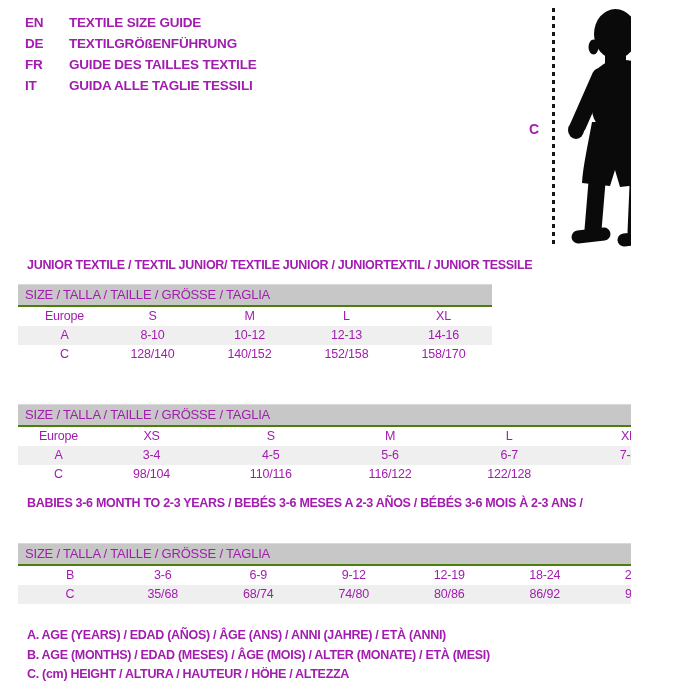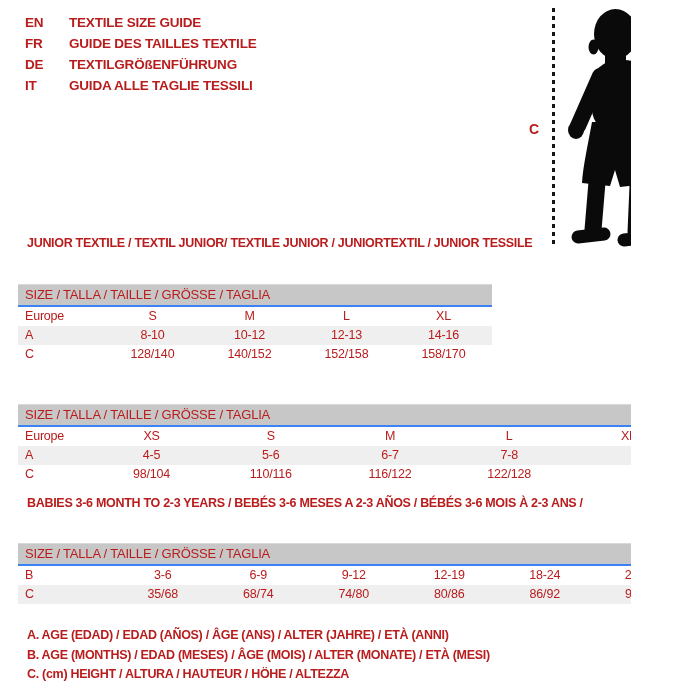--- a/index.html
+++ b/index.html
@@ -1,67 +1,67 @@
 <!DOCTYPE html>
 <html><head>
 <meta charset="utf-8">
 <style>
   html,body{margin:0;padding:0;background:#ffffff;}
   .page{
     position:relative;width:631px;height:700px;background:#ffffff;
-    font-family:"Liberation Sans",sans-serif;color:#b91c1c;overflow:hidden;
+    font-family:"Liberation Sans",sans-serif;color:#a21caf;overflow:hidden;
   }
   
   .lang-block{position:absolute;left:25px;top:12px;}
   .lang-row{display:flex;line-height:21px;font-weight:700;font-size:13.5px;letter-spacing:-0.2px;}
   .lang-code{width:44px;flex:0 0 44px;}
   
   .dash-line{
     position:absolute;left:552px;top:8px;width:3px;height:240px;
     background-image:repeating-linear-gradient(to bottom,#161616 0 4px,transparent 4px 8px);
   }
   .c-label{position:absolute;left:529px;top:121px;font-weight:700;font-size:14px;}
   .baby-svg{position:absolute;left:562px;top:4px;}
   
   .sec-title{position:absolute;left:27px;font-weight:700;font-size:12.5px;letter-spacing:-0.3px;line-height:17px;white-space:nowrap;}
   .sec-title .sub{font-size:9px;position:relative;top:2.5px;}
   
   .size-table{position:absolute;left:18px;font-size:12.5px;letter-spacing:-0.2px;}
   .thead{
     background:#c7c7c7;height:20px;line-height:20px;padding-left:7px;
-    border-top:1px solid #d9d9d9;border-bottom:2px solid #3b82f6;
+    border-top:1px solid #d9d9d9;border-bottom:2px solid #4d7c0f;
     font-size:13px;white-space:nowrap;
   }
   .trow{display:grid;height:19px;line-height:19px;align-items:center;}
   .trow.alt{background:#efefef;}
   .cell{text-align:center;}
-  .cell.lbl{text-align:left;padding-left:7px;}
+  .cell.lbl{text-align:center;padding-left:7px;}
   .t0{width:474px;} .t0 .trow{grid-template-columns:86px repeat(4,1fr);}
   .t1{width:670px;} .t1 .trow{grid-template-columns:74px repeat(5,1fr);}
   .t2{width:670px;} .t2 .trow{grid-template-columns:97px repeat(6,1fr);}
   
   .notes{position:absolute;left:27px;top:626px;font-weight:700;font-size:12.5px;letter-spacing:-0.3px;line-height:19.5px;white-space:nowrap;}
 </style>
 </head>
 <body>
 
 <div class="page">
 
   <div class="lang-block" id="lang-block">
       <div class="lang-row">
         <span class="lang-code">EN</span>
         <span>TEXTILE SIZE GUIDE</span>
       </div>
       <div class="lang-row">
+        <span class="lang-code">DE</span>
+        <span>TEXTILGRÖßENFÜHRUNG</span>
+      </div>
+      <div class="lang-row">
         <span class="lang-code">FR</span>
         <span>GUIDE DES TAILLES TEXTILE</span>
-      </div>
-      <div class="lang-row">
-        <span class="lang-code">DE</span>
-        <span>TEXTILGRÖßENFÜHRUNG</span>
       </div>
       <div class="lang-row">
         <span class="lang-code">IT</span>
         <span>GUIDA ALLE TAGLIE TESSILI</span>
       </div>
     </div>
 
   <div class="dash-line"></div>
   <div class="c-label">C</div>
 
@@ -85,21 +85,21 @@
       <path d="M30,118 C25,145 21,163 20,179 L48,182 L53,166 L58,183 L99,178 C97,158 95,138 92,118 Z" stroke="none"></path>
 
       <path d="M35,178 L31,226" fill="none" stroke-width="17" stroke-linecap="round"></path>
       <path d="M76,182 L74,228" fill="none" stroke-width="17" stroke-linecap="round"></path>
 
       <path d="M16,233 L42,230" fill="none" stroke-width="13" stroke-linecap="round"></path>
       <path d="M62,236 L94,233" fill="none" stroke-width="13" stroke-linecap="round"></path>
     </g>
   </svg>
 
-  <div class="sec-title" id="sec-title-0" style="top:235px">
+  <div class="sec-title" id="sec-title-0" style="top:257px">
       <div><span>JUNIOR TEXTILE / TEXTIL JUNIOR/ TEXTILE JUNIOR / JUNIORTEXTIL / JUNIOR TESSILE</span></div>
     </div>
   <div class="size-table t0" id="sec-table-0" style="top:284px">
       <div class="thead">SIZE / TALLA / TAILLE / GRÖSSE / TAGLIA</div>
       <div class="trow">
         <div class="cell lbl">Europe</div>
         <div class="cell">S</div>
         <div class="cell">M</div>
         <div class="cell">L</div>
         <div class="cell">XL</div>
@@ -125,20 +125,21 @@
       <div class="trow">
         <div class="cell lbl">Europe</div>
         <div class="cell">XS</div>
         <div class="cell">S</div>
         <div class="cell">M</div>
         <div class="cell">L</div>
         <div class="cell">XL</div>
       </div>
       <div class="trow alt">
         <div class="cell lbl">A</div>
+        <div class="cell">3-4</div>
         <div class="cell">4-5</div>
         <div class="cell">5-6</div>
         <div class="cell">6-7</div>
         <div class="cell">7-8</div>
       </div>
       <div class="trow">
         <div class="cell lbl">C</div>
         <div class="cell">98/104</div>
         <div class="cell">110/116</div>
         <div class="cell">116/122</div>
@@ -165,18 +166,18 @@
         <div class="cell">35/68</div>
         <div class="cell">68/74</div>
         <div class="cell">74/80</div>
         <div class="cell">80/86</div>
         <div class="cell">86/92</div>
         <div class="cell">92/98</div>
       </div>
     </div>
 
   <div class="notes" id="notes-block">
-      <div>A. AGE (EDAD) / EDAD (AÑOS) / ÂGE (ANS) / ALTER (JAHRE) / ETÀ (ANNI)</div>
+      <div>A. AGE (YEARS) / EDAD (AÑOS) / ÂGE (ANS) / ANNI (JAHRE) / ETÀ (ANNI)</div>
       <div>B. AGE (MONTHS) / EDAD (MESES) / ÂGE (MOIS) / ALTER (MONATE) / ETÀ (MESI)</div>
       <div>C. (cm) HEIGHT / ALTURA / HAUTEUR / HÖHE / ALTEZZA</div>
     </div>
 
 </div>
 
 </body></html>

